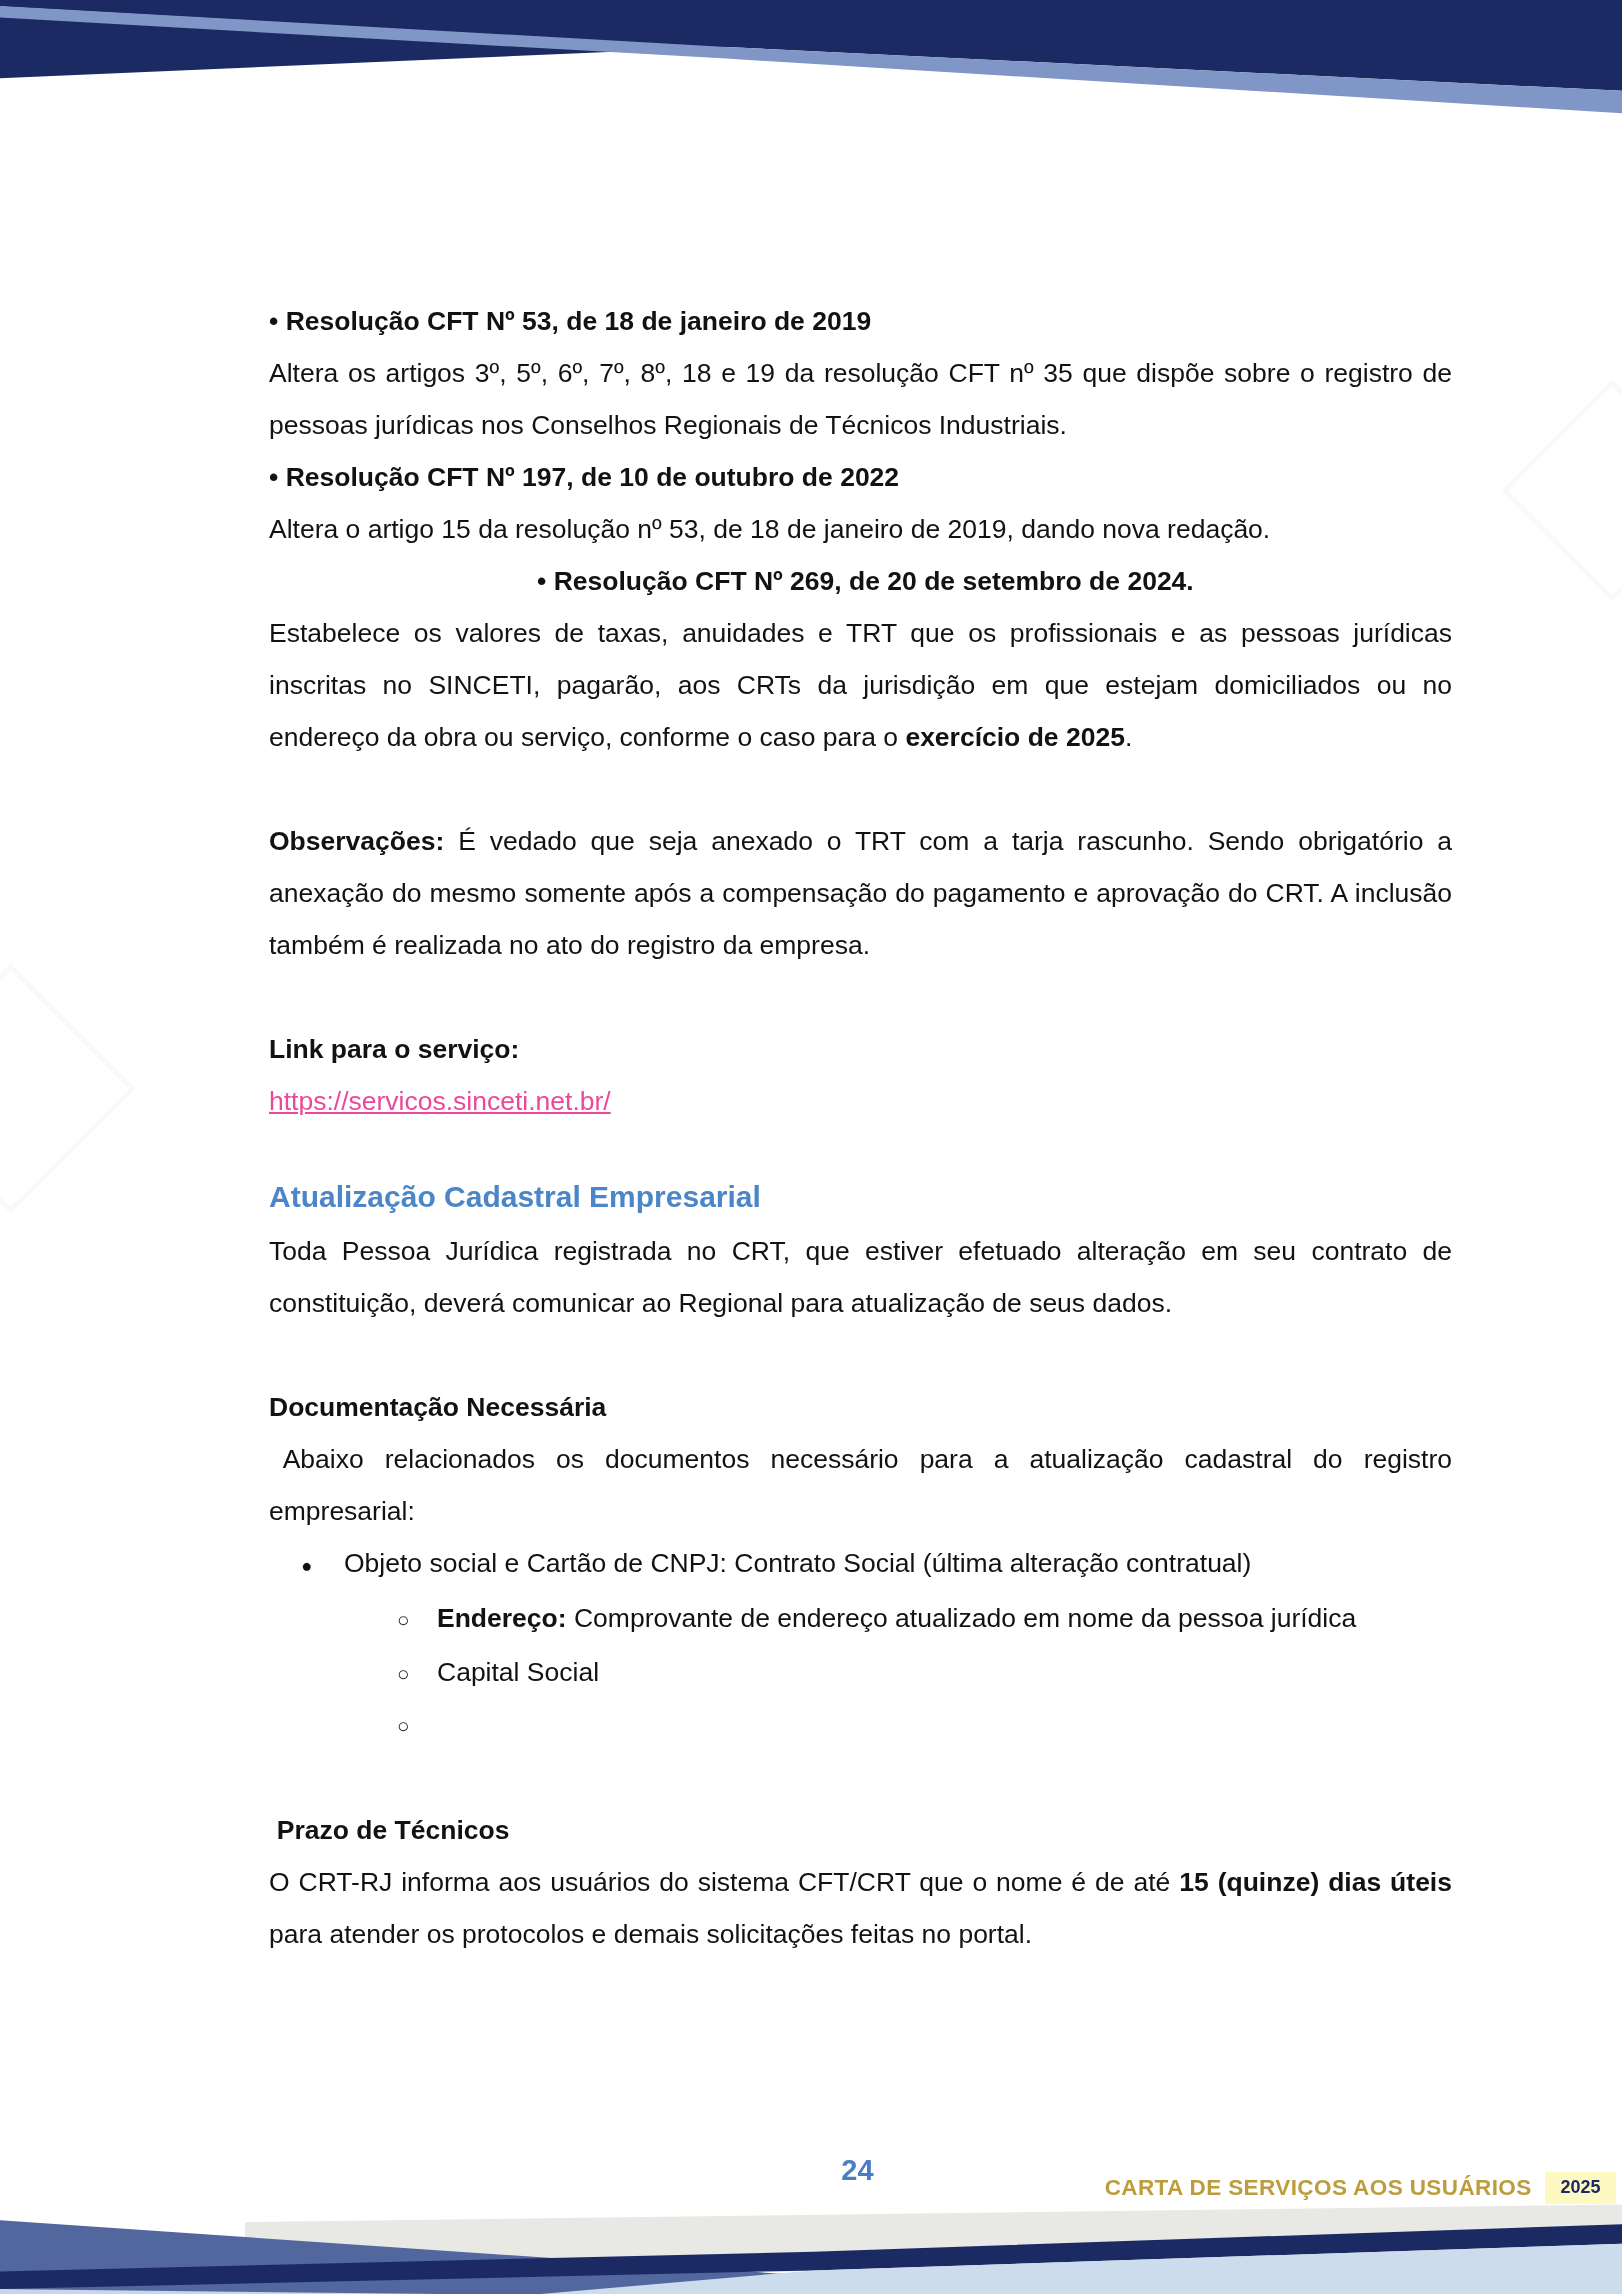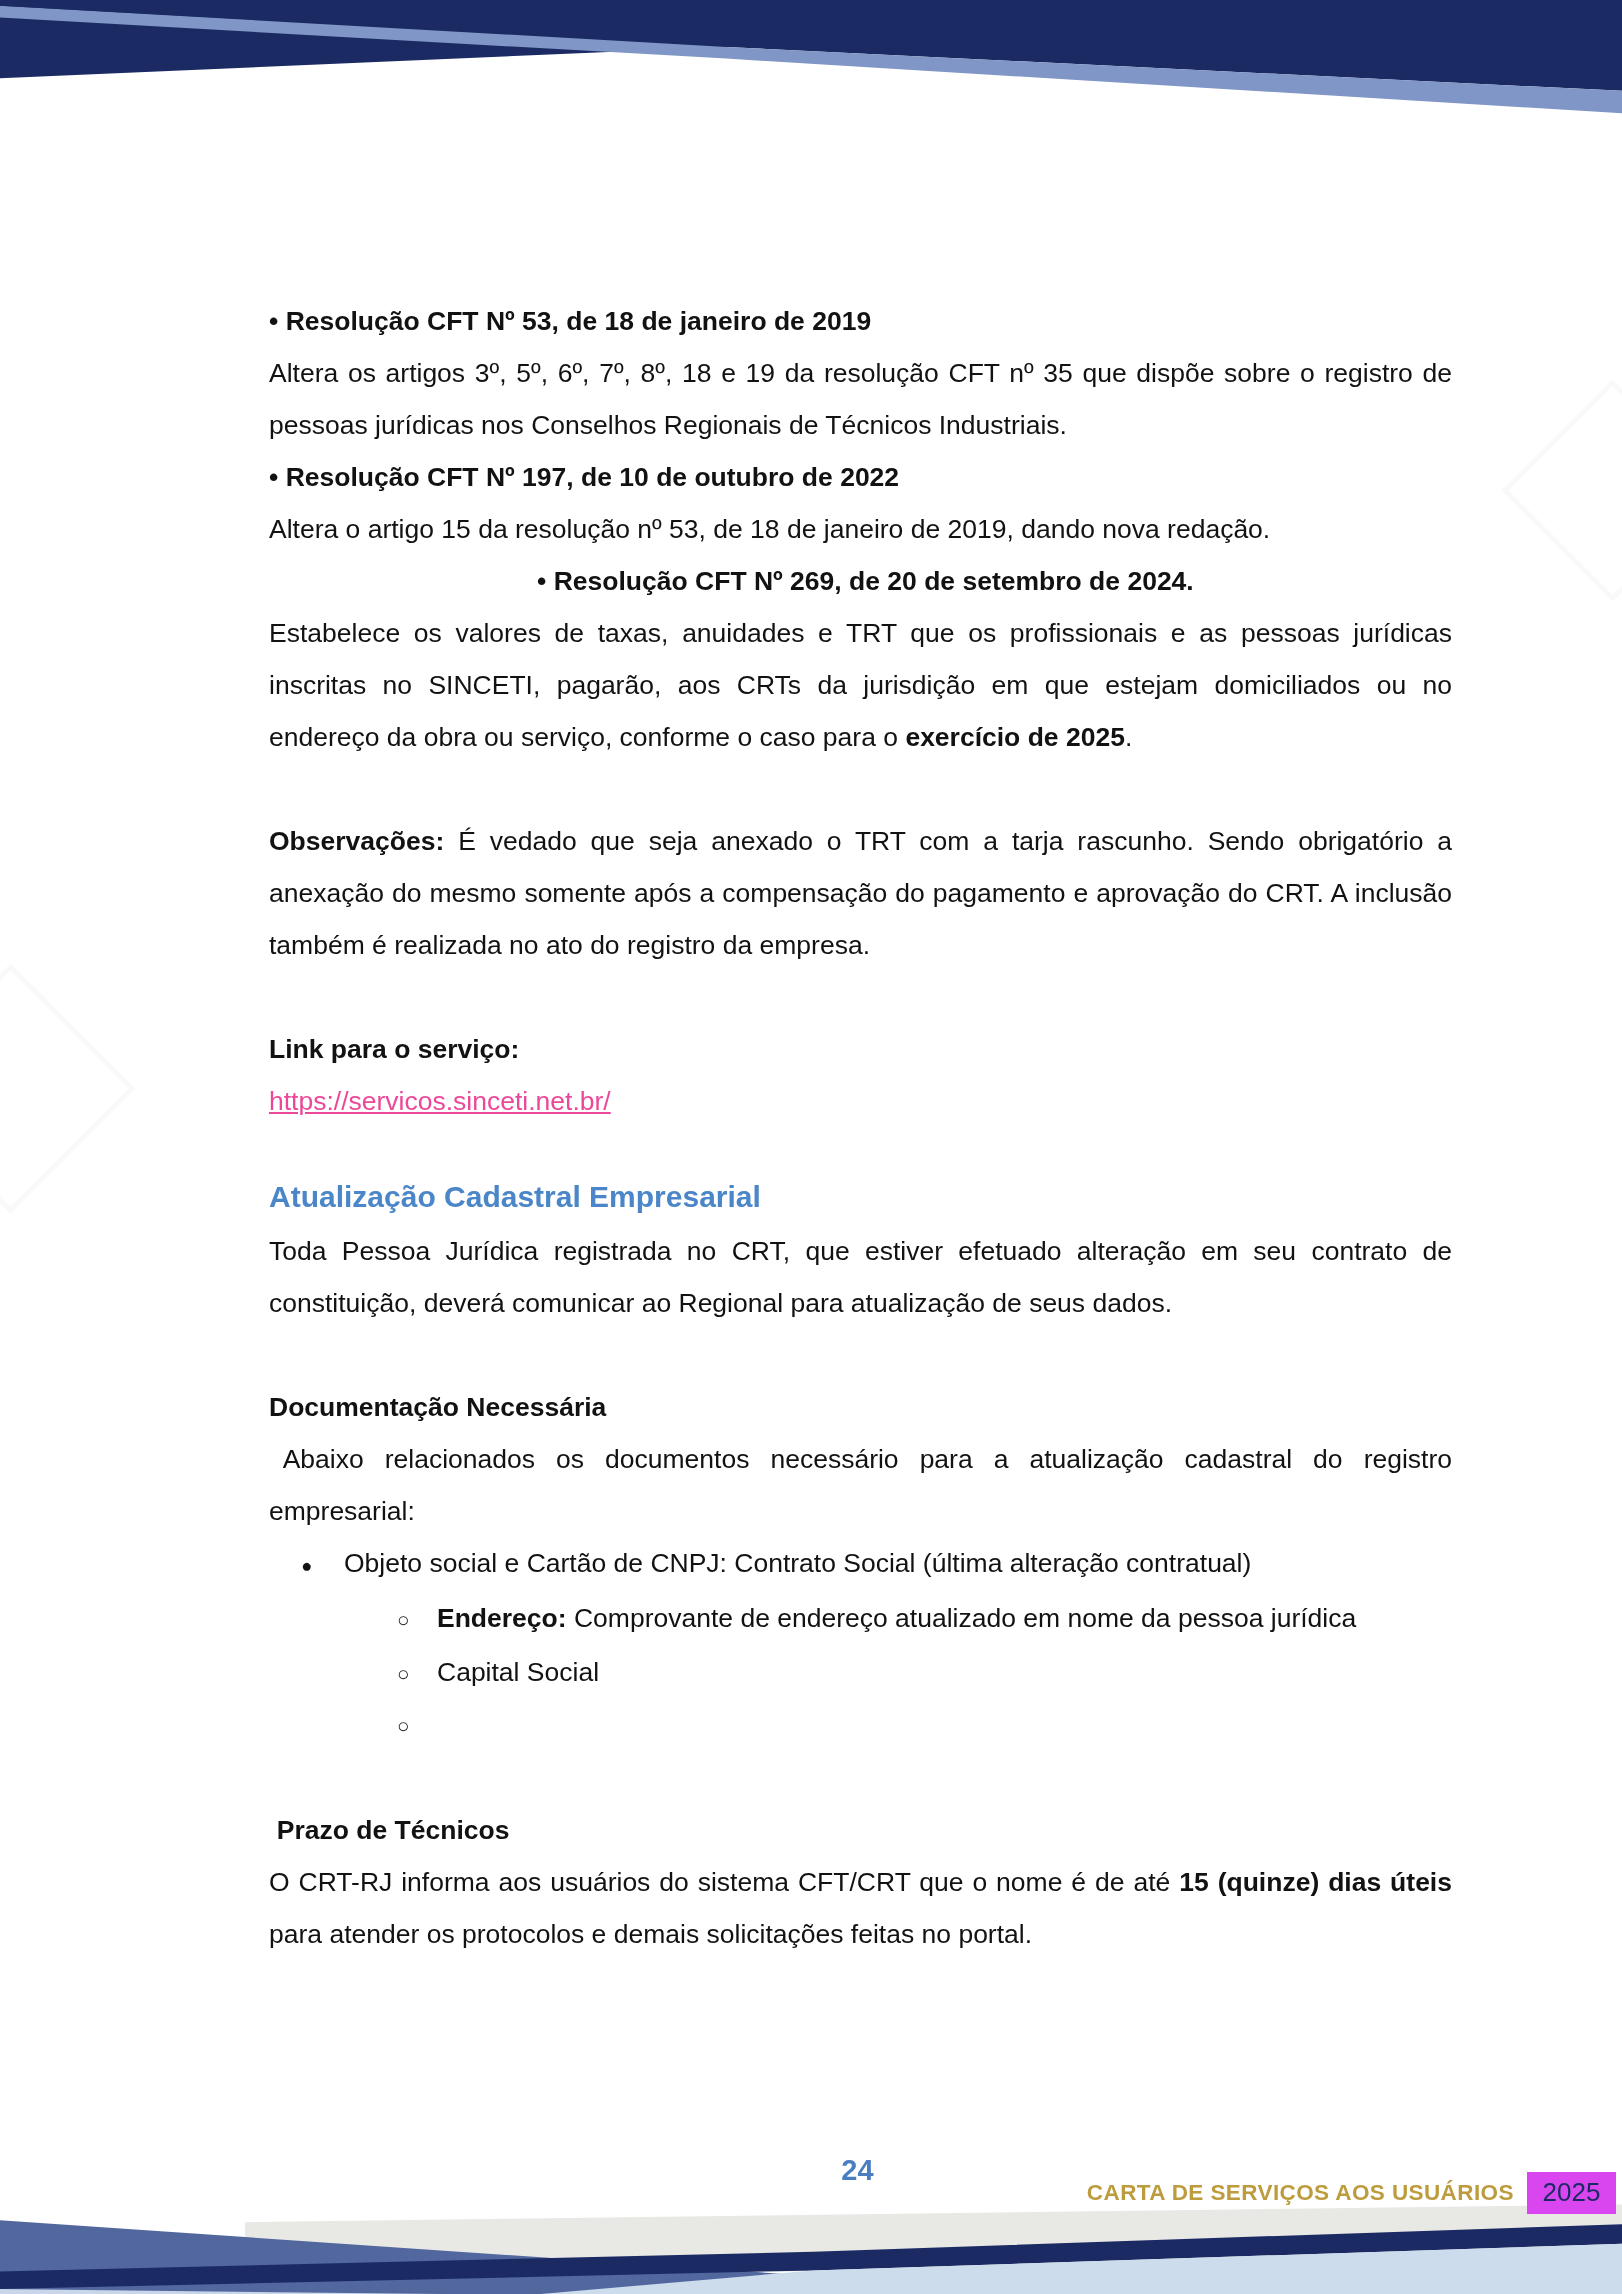--- a/index.html
+++ b/index.html
@@ -74,24 +74,24 @@
     gap:13px;
     z-index:3;
   }
   .footer-brand{
     font-size:22.5px;
     font-weight:bold;
     letter-spacing:0.4px;
     color:#bd9c3e;
   }
   .footer-year{
-    background:#d946ef;
+    background:#fef9c3;
     color:#1b2a63;
-    font-size:26px;
-    font-weight:normal;
+    font-size:18px;
+    font-weight:bold;
     padding:4.9px 15.7px 5.9px 15.7px;
   }
 </style>
 </head>
 <body>
 
 <div class="page">
 
   <svg class="banner banner-top" viewBox="0 0 1655 130" preserveAspectRatio="none">
     <polygon points="0,0 1655,0 1655,93 741,48 0,80" fill="#1b2a63"></polygon>

